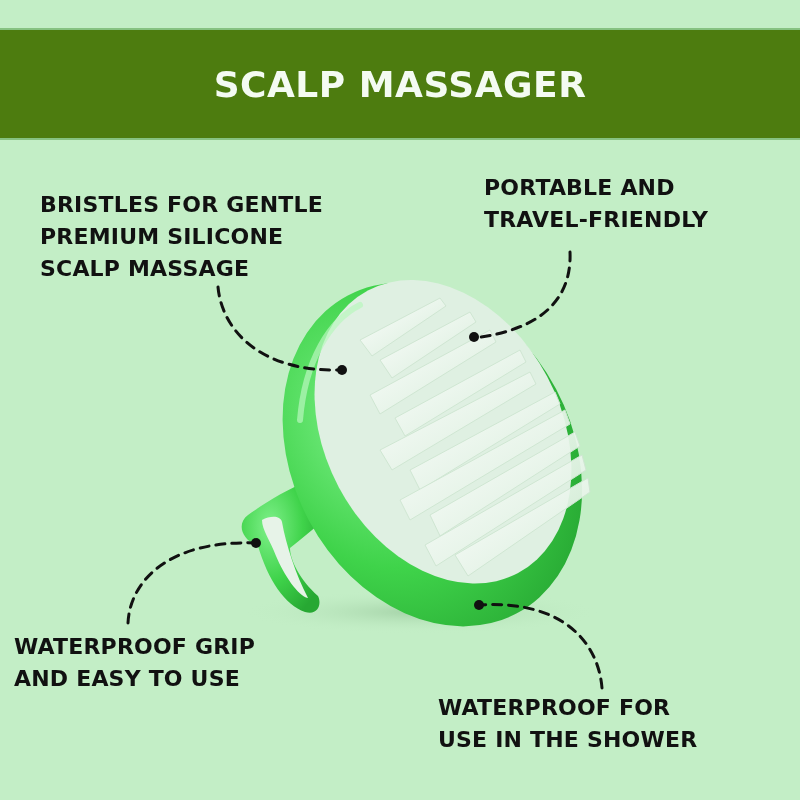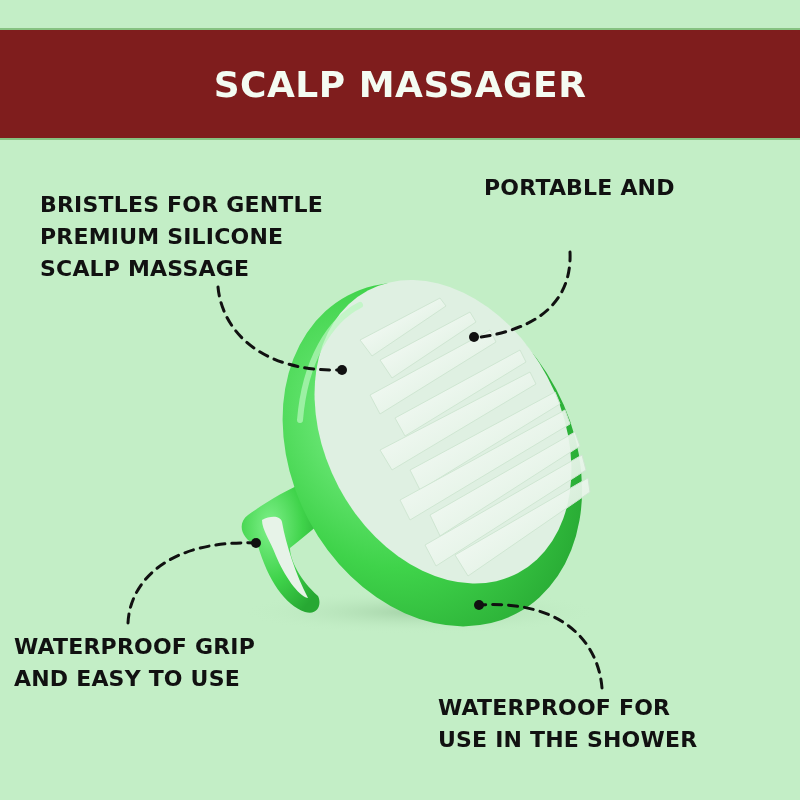--- a/index.html
+++ b/index.html
@@ -4,21 +4,21 @@
   <style>
     html, body { margin: 0; padding: 0; }
     body {
       width: 800px; height: 800px; overflow: hidden;
       background: #c3eec6;
       font-family: "DejaVu Sans", "Liberation Sans", sans-serif;
       position: relative;
     }
     .banner {
       position: absolute; left: 0; top: 28px; width: 800px; height: 112px;
-      background: #7f1d1d;
+      background: #4d7c0f;
       border-top: 2px solid #86c281;
       border-bottom: 2px solid #86c281;
       display: flex; align-items: center; justify-content: center;
       box-sizing: border-box;
     }
     .banner h1 {
       margin: 0; color: #f4fbf2; font-weight: 700; font-size: 36px;
       letter-spacing: 0.5px;
     }
     .feature {
@@ -98,20 +98,21 @@
 </svg>
 
 <div class="feature" id="f1">
   <div>BRISTLES FOR GENTLE</div>
   <div>PREMIUM SILICONE</div>
   <div>SCALP MASSAGE</div>
 </div>
 
 <div class="feature" id="f2">
   <div>PORTABLE AND</div>
+  <div>TRAVEL-FRIENDLY</div>
 </div>
 
 <div class="feature" id="f3">
   <div>WATERPROOF GRIP</div>
   <div>AND EASY TO USE</div>
 </div>
 
 <div class="feature" id="f4">
   <div>WATERPROOF FOR</div>
   <div>USE IN THE SHOWER</div>

